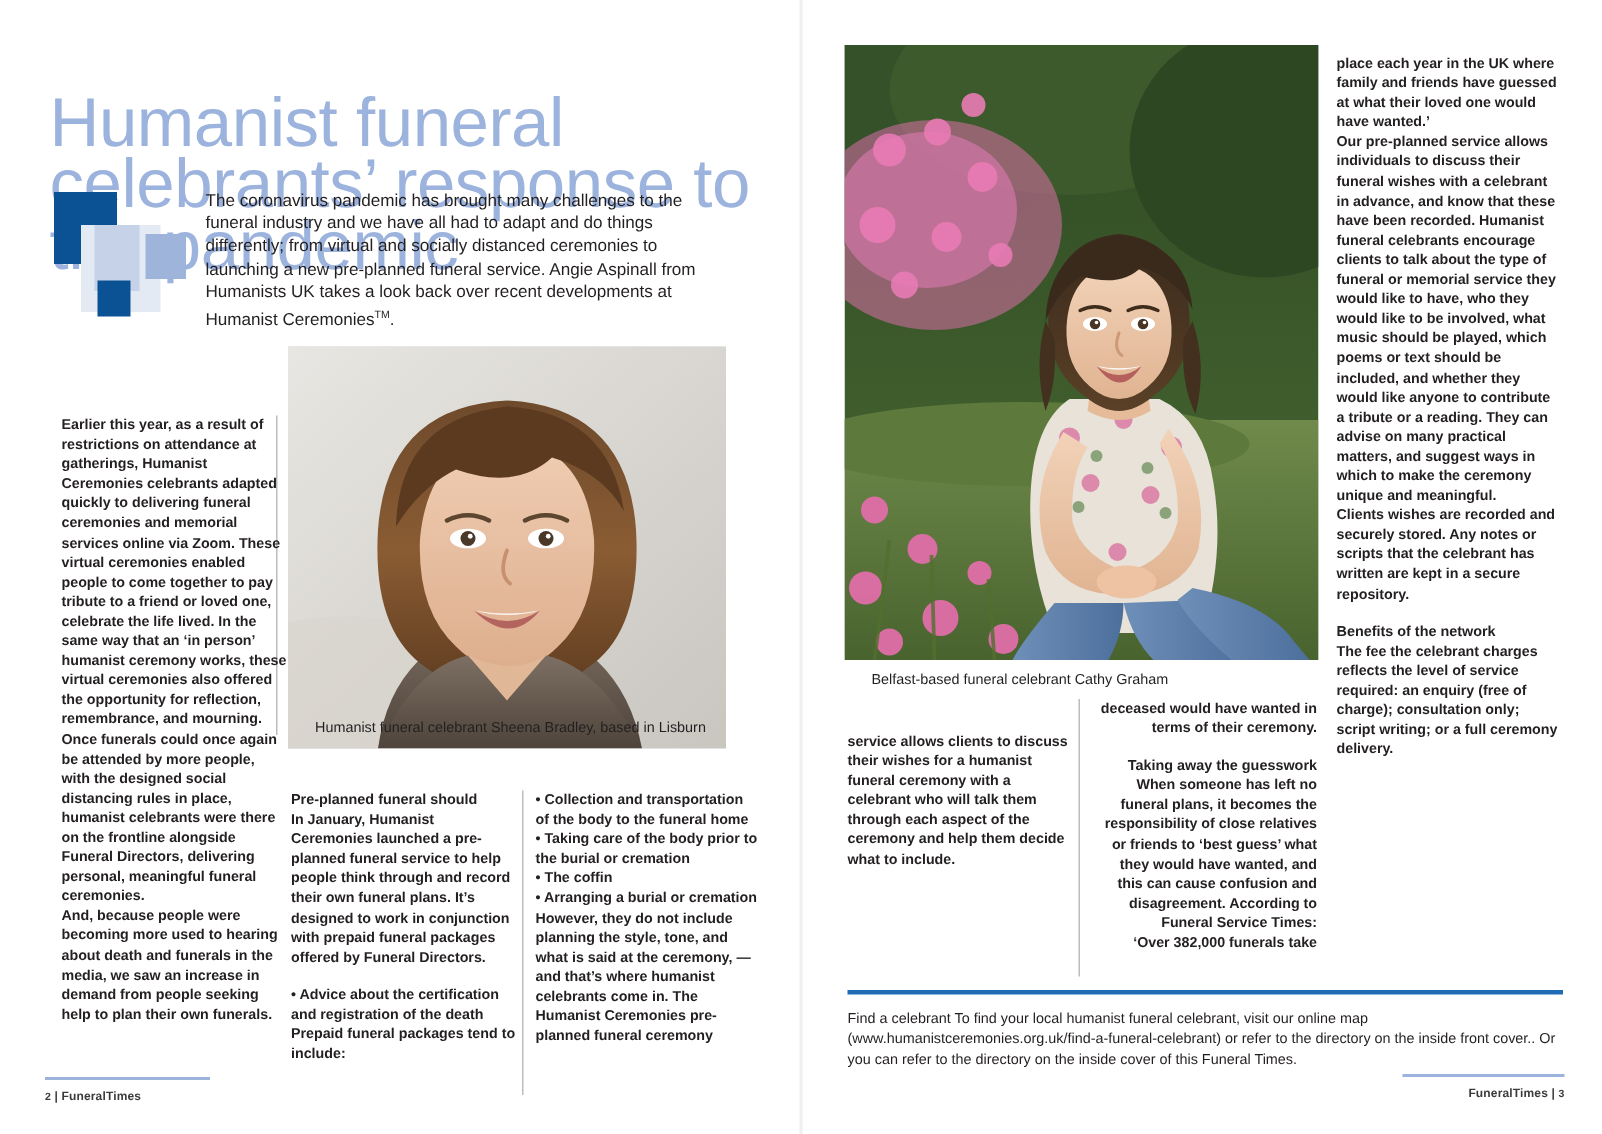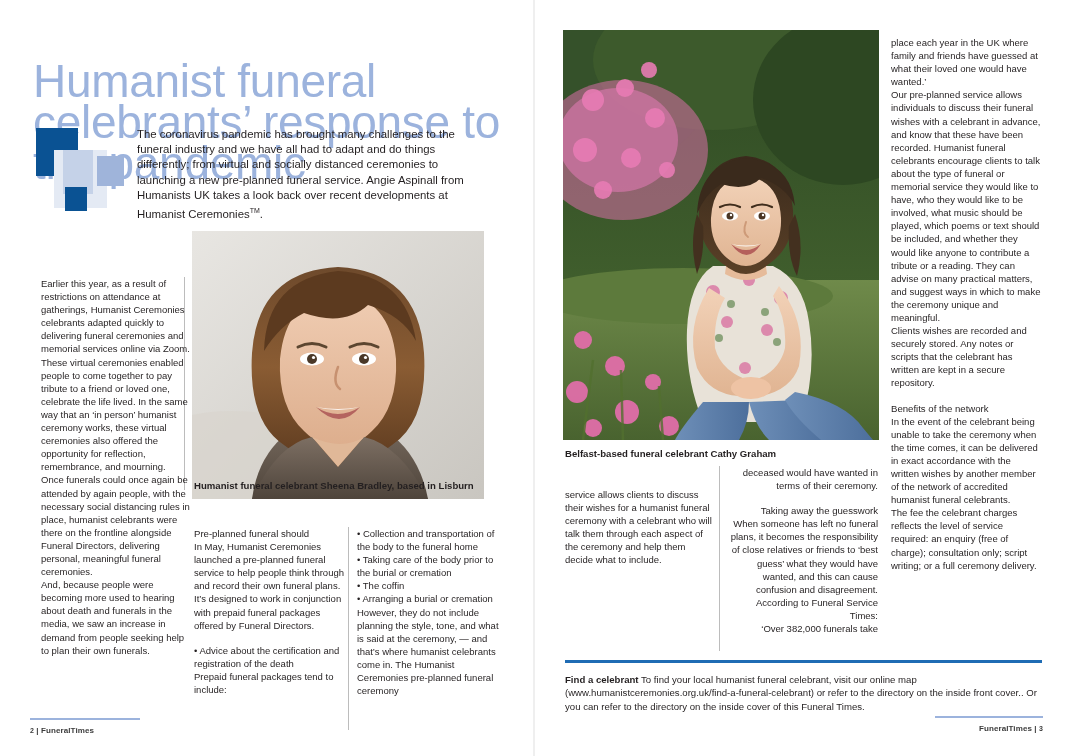--- a/index.html
+++ b/index.html
@@ -83,43 +83,44 @@
   }
   .photo-cathy {
     left: 563px; top: 30px; width: 316px; height: 410px;
   }
   .photo svg { display: block; width: 100%; height: 100%; }
 
   
   .caption {
     position: absolute;
     font-size: 9.6px;
-    font-weight: bold;
+    font-weight: normal;
     color: #231f20;
     line-height: 12px;
+    margin-left: 16px;
   }
   .caption-sheena { left: 194px; top: 480px; width: 320px; }
   .caption-cathy  { left: 565px; top: 448px; width: 330px; }
 
   
   .col {
     position: absolute;
     font-size: 9.5px;
     line-height: 13.1px;
     color: #231f20;
     text-align: left;
   }
-  .col p { margin: 0; }
+  .col p { margin: 0; font-weight: bold; }
   .col p + p { margin-top: 0; }
   .col .gap { height: 12px; }
   .col h4 {
     margin: 0;
     font-size: 9.6px;
     line-height: 13.1px;
-    font-weight: normal;
+    font-weight: bold;
   }
 
   .col-1 { left: 41px;  top: 277px; width: 150px; }
   .col-2 { left: 194px; top: 527px; width: 150px; }
   .col-3 { left: 357px; top: 527px; width: 150px; }
   .col-4 { left: 565px; top: 488px; width: 150px; }
   .col-5 { left: 728px; top: 466px; width: 150px; text-align: right; }
   .col-6 { left: 891px; top: 36px;  width: 150px; }
 
   
@@ -143,21 +144,21 @@
   }
   .cta {
     position: absolute;
     left: 565px;
     top: 673px;
     width: 478px;
     font-size: 9.6px;
     line-height: 13.4px;
     color: #231f20;
   }
-  .cta b { font-weight: bold; }
+  .cta b { font-weight: normal; }
 
   
   .footer-rule {
     position: absolute;
     height: 2px;
   }
   .fr-left  { left: 30px;  top: 718px; width: 110px; background: #9cb3dd; }
   .fr-right { left: 935px; top: 716px; width: 108px; background: #9cb3dd; }
 
   .folio {
@@ -338,27 +339,27 @@
     </svg>
   </div>
   <div class="caption caption-cathy">Belfast-based funeral celebrant Cathy Graham</div>
 
   <div class="vrule vr-1"></div>
   <div class="vrule vr-2"></div>
   <div class="vrule vr-3"></div>
 
   <div class="col col-1">
     <p>Earlier this year, as a result of restrictions on attendance at gatherings, Humanist Ceremonies celebrants adapted quickly to delivering funeral ceremonies and memorial services online via Zoom. These virtual ceremonies enabled people to come together to pay tribute to a friend or loved one, celebrate the life lived. In the same way that an ‘in person’ humanist ceremony works, these virtual ceremonies also offered the opportunity for reflection, remembrance, and mourning.</p>
-    <p> Once funerals could once again be attended by again people, with the necessary social distancing rules in place, humanist celebrants were there on the frontline alongside Funeral Directors, delivering personal, meaningful funeral ceremonies.</p>
+    <p> Once funerals could once again be attended by more people, with the designed social distancing rules in place, humanist celebrants were there on the frontline alongside Funeral Directors, delivering personal, meaningful funeral ceremonies.</p>
     <p> And, because people were becoming more used to hearing about death and funerals in the media, we saw an increase in demand from people seeking help to plan their own funerals.</p>
   </div>
 
   <div class="col col-2">
     <h4>Pre-planned funeral should</h4>
-    <p>In May, Humanist Ceremonies launched a pre-planned funeral service to help people think through and record their own funeral plans. It’s designed to work in conjunction with prepaid funeral packages offered by Funeral Directors.</p>
+    <p>In January, Humanist Ceremonies launched a pre-planned funeral service to help people think through and record their own funeral plans. It’s designed to work in conjunction with prepaid funeral packages offered by Funeral Directors.</p>
     <div class="gap"></div>
     <p>• Advice about the certification and registration of the death</p>
     <p>Prepaid funeral packages tend to include:</p>
   </div>
 
   <div class="col col-3">
     <p>• Collection and transportation of the body to the funeral home</p>
     <p>• Taking care of the body prior to the burial or cremation</p>
     <p>• The coffin</p>
     <p>• Arranging a burial or cremation</p>
@@ -376,21 +377,20 @@
     <p>When someone has left no funeral plans, it becomes the responsibility of close relatives or friends to ‘best guess’ what they would have wanted, and this can cause confusion and disagreement. According to Funeral Service Times:</p>
     <p> ‘Over 382,000 funerals take</p>
   </div>
 
   <div class="col col-6">
     <p>place each year in the UK where family and friends have guessed at what their loved one would have wanted.’</p>
     <p> Our pre-planned service allows individuals to discuss their funeral wishes with a celebrant in advance, and know that these have been recorded.  Humanist funeral celebrants encourage clients to talk about the type of funeral or memorial service they would like to have, who they would like to be involved, what music should be played, which poems or text should be included, and whether they would like anyone to contribute a tribute or a reading. They can advise on many practical matters, and suggest ways in which to make the ceremony unique and meaningful.</p>
     <p> Clients wishes are recorded and securely stored. Any notes or scripts that the celebrant has written are kept in a secure repository.</p>
     <div class="gap"></div>
     <h4>Benefits of the network</h4>
-    <p>In the event of the celebrant being unable to take the ceremony when the time comes, it can be delivered in exact accordance with the written wishes by another member of the network of accredited humanist funeral celebrants.</p>
     <p> The fee the celebrant charges reflects the level of service required: an enquiry (free of charge); consultation only; script writing; or a full ceremony delivery.</p>
   </div>
 
   <div class="cta-rule"></div>
   <div class="cta"><b>Find a celebrant</b><span> To find your local humanist funeral celebrant, visit our online map (www.humanistceremonies.org.uk/find-a-funeral-celebrant) or refer to the directory on the inside front cover.. Or you can refer to the directory on the inside cover of this Funeral Times.</span></div>
 
   <div class="footer-rule fr-left"></div>
   <div class="folio folio-left"><span class="num">2</span> <span>|</span> <span>FuneralTimes</span></div>
 
   <div class="footer-rule fr-right"></div>

